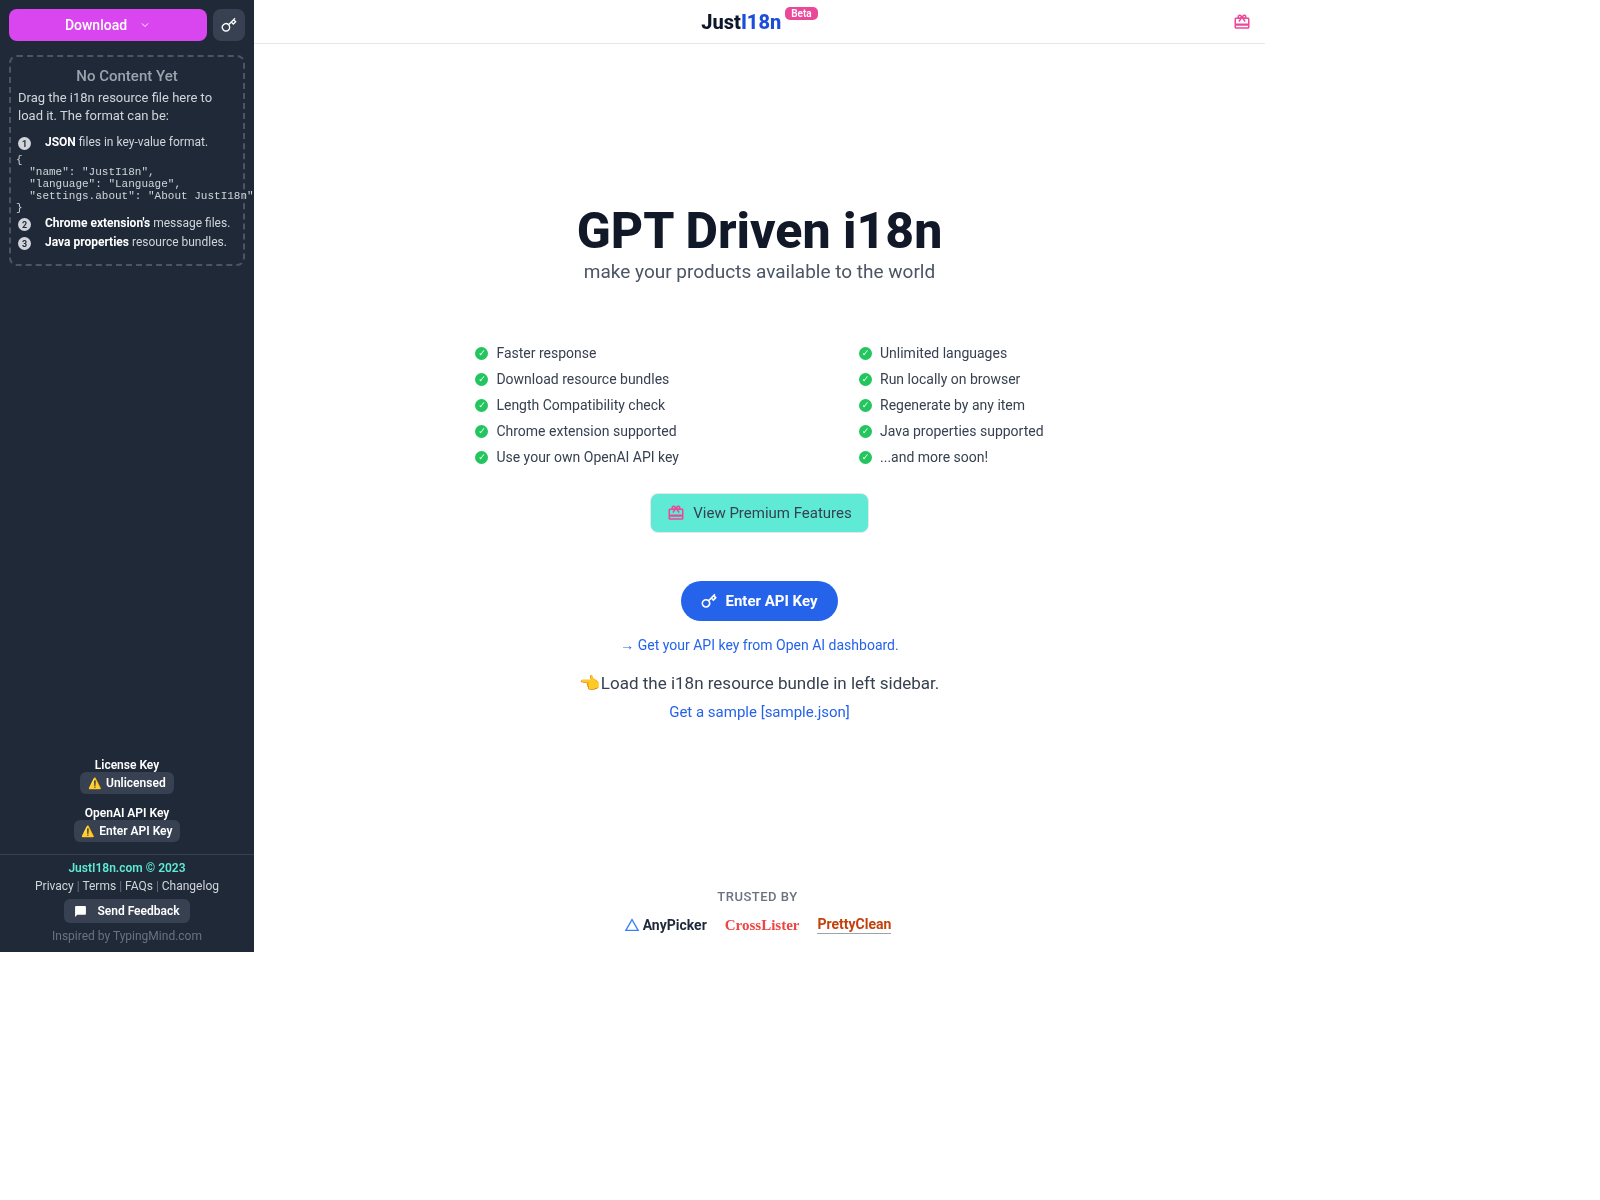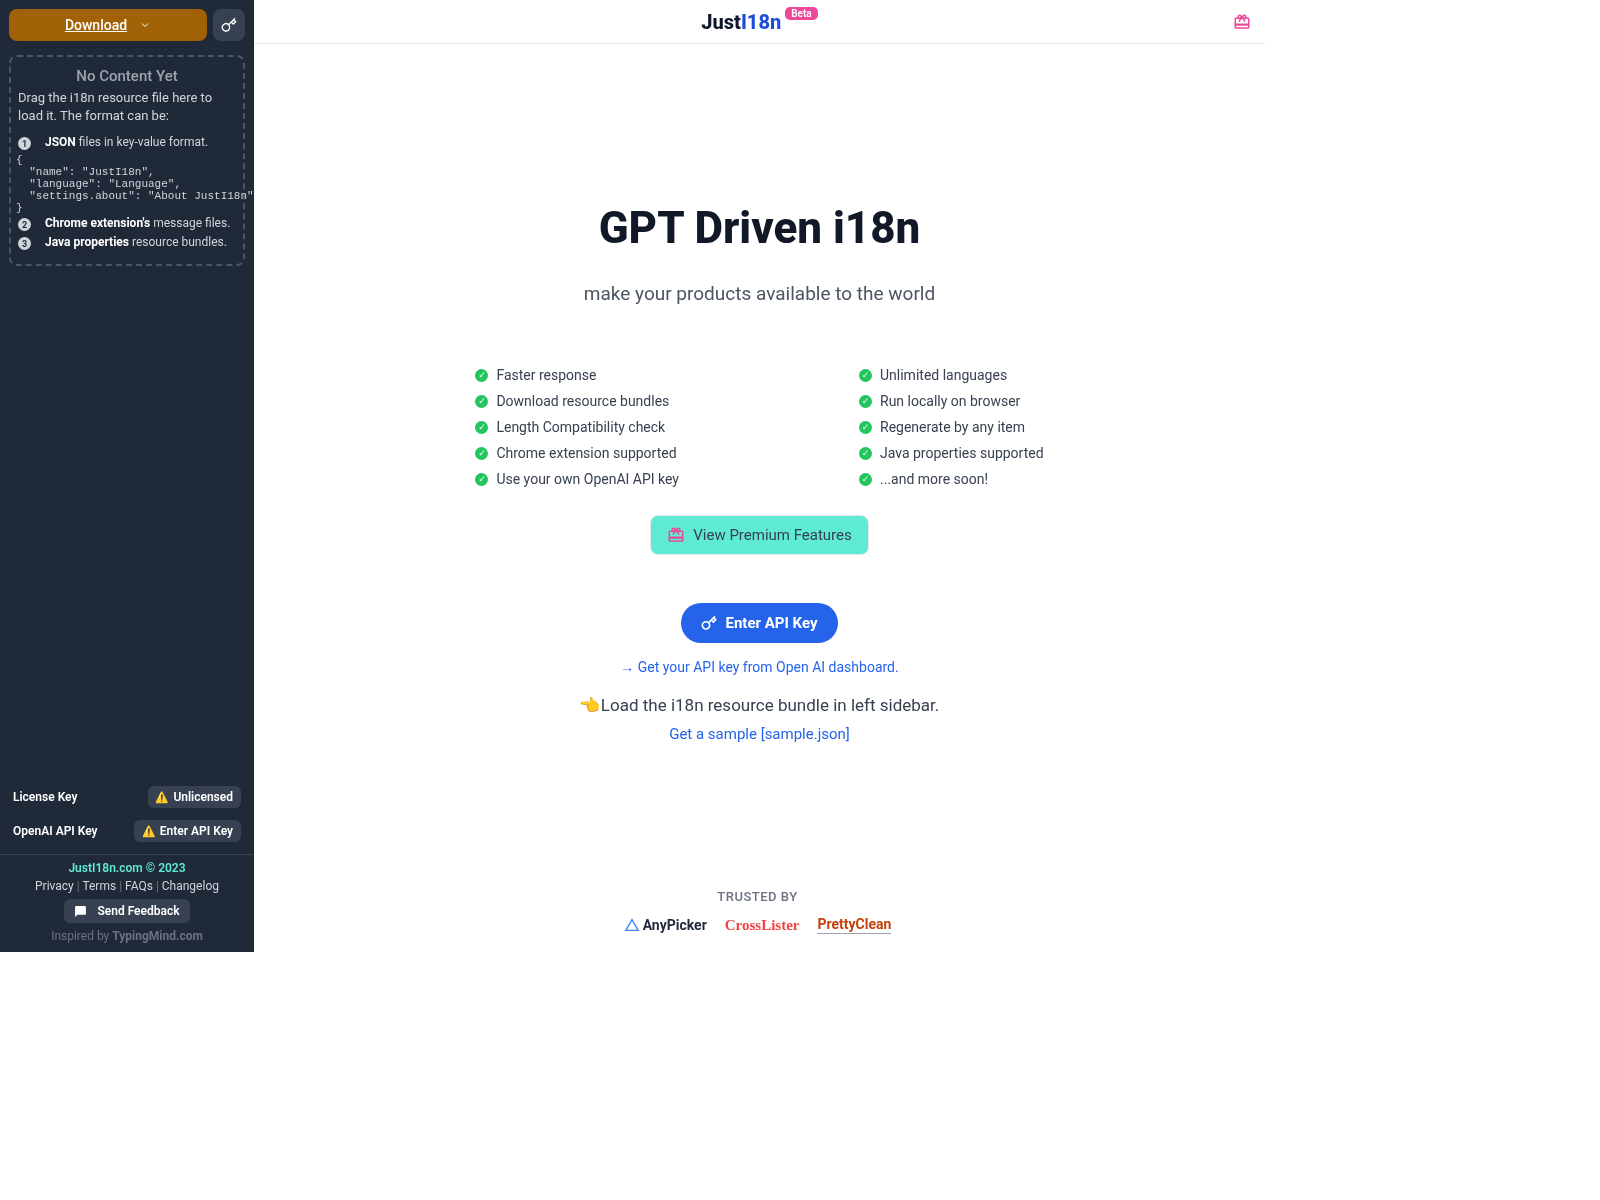--- a/index.html
+++ b/index.html
@@ -22,33 +22,32 @@
       display: flex;
       flex-direction: column;
       padding: 9px;
     }
     .sidebar-top {
       display: flex;
       gap: 6px;
     }
     .download-btn {
       flex: 1;
-      background: #a16207;
+      background: #d946ef;
       border: none;
       border-radius: 8px;
       color: #fff;
       font-size: 14px;
       font-weight: 500;
       height: 32px;
       display: flex;
       align-items: center;
       justify-content: center;
       gap: 12px;
       cursor: pointer;
-      text-decoration: underline;
     }
     .key-btn {
       background: #374151;
       border: none;
       border-radius: 8px;
       width: 32px;
       height: 32px;
       display: flex;
       align-items: center;
       justify-content: center;
@@ -118,23 +117,23 @@
     }
     .sidebar-spacer {
       flex: 1;
     }
     .sidebar-bottom {
       padding-top: 10px;
     }
     .key-row {
       display: flex;
       align-items: center;
-      justify-content: space-between;
       margin-bottom: 12px;
       padding: 0 4px;
+      flex-direction: column;
     }
     .key-label {
       font-size: 12px;
       font-weight: 600;
       color: #fff;
     }
     .key-status-btn {
       background: #374151;
       border: none;
       border-radius: 6px;
@@ -188,21 +187,20 @@
       cursor: pointer;
     }
     .inspired {
       text-align: center;
       font-size: 12px;
       color: #6b7280;
     }
     .inspired a {
       color: #6b7280;
       text-decoration: none;
-      font-weight: bold;
     }
     .main {
       flex: 1;
       display: flex;
       flex-direction: column;
       position: relative;
     }
     .topbar {
       height: 44px;
       border-bottom: 1px solid #e5e7eb;
@@ -240,24 +238,23 @@
       cursor: pointer;
     }
     .content {
       flex: 1;
       display: flex;
       flex-direction: column;
       align-items: center;
       padding-top: 158px;
     }
     .h1 {
-      font-size: 44px;
+      font-size: 50px;
       font-weight: 800;
       color: #111827;
-      margin-bottom: 28px;
       text-align: center;
     }
     .subtitle {
       font-size: 19px;
       color: #4b5563;
       margin-bottom: 62px;
     }
     .features {
       display: flex;
       gap: 180px;

